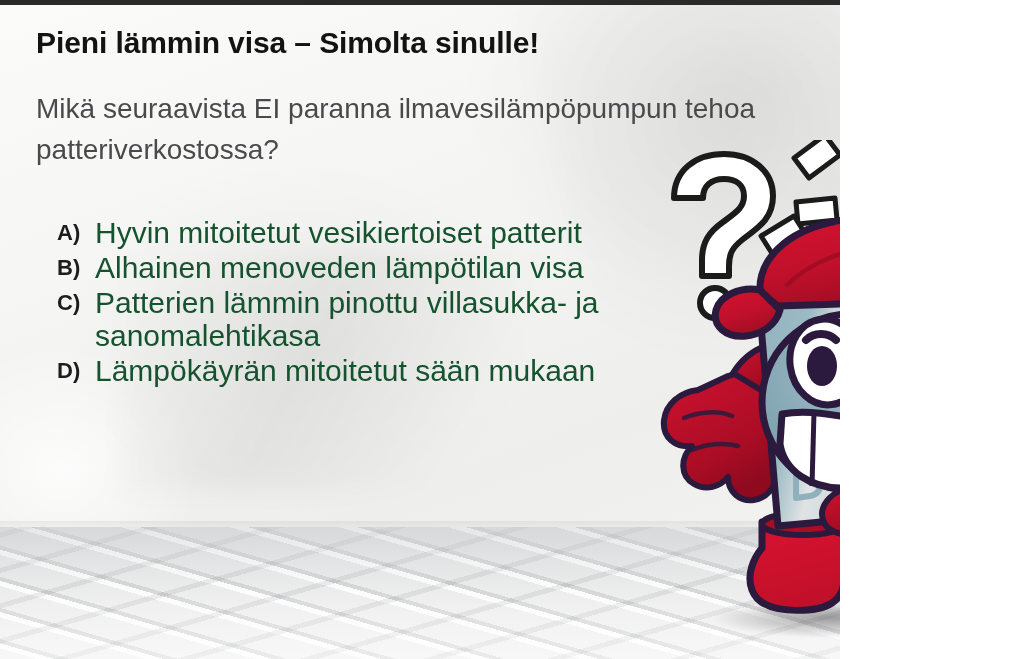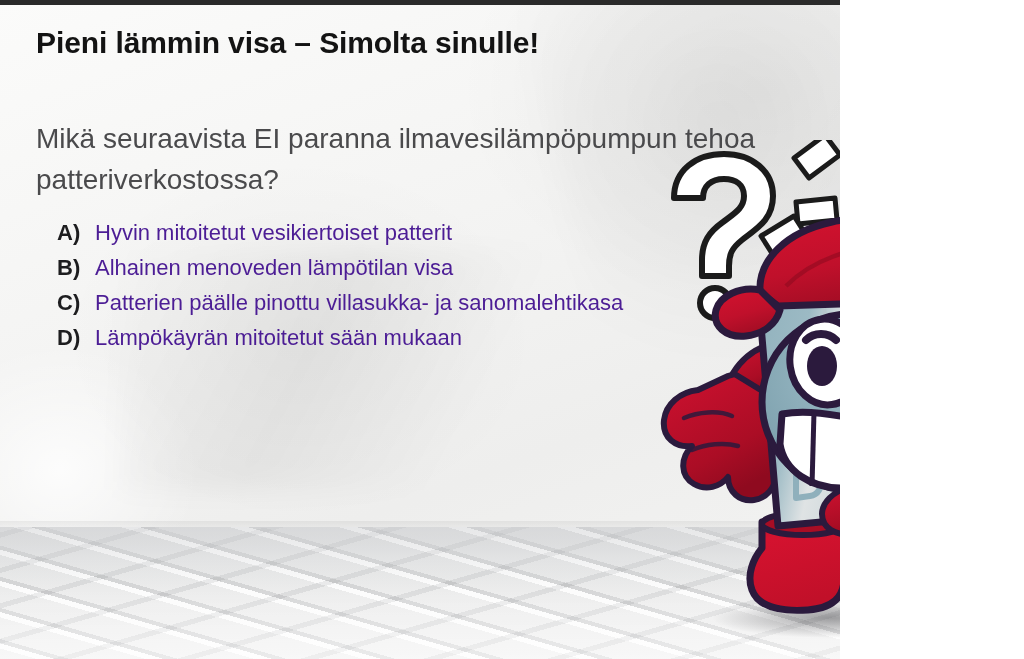--- a/index.html
+++ b/index.html
@@ -109,21 +109,21 @@
     position: absolute;
     left: 36px; top: 26px;
     font-size: 30px;
     font-weight: bold;
     color: #131313;
     letter-spacing: -0.1px;
     white-space: nowrap;
   }
   .question {
     position: absolute;
-    left: 36px; top: 118px;
+    left: 36px; top: 88px;
     width: 870px;
     font-size: 28px;
     line-height: 41px;
     color: #4a4a4c;
     font-weight: normal;
   }
   .options {
     position: absolute;
     left: 57px; top: 216px;
     width: 620px;
@@ -136,23 +136,23 @@
   .opt-letter {
     flex: 0 0 auto;
     width: 38px;
     font-size: 22px;
     font-weight: bold;
     color: #1d1d1f;
     line-height: 33px;
   }
   .opt-text {
     flex: 1 1 auto;
-    font-size: 22px;
+    font-size: 30px;
     line-height: 33px;
-    color: #4c1d95;
+    color: #14532d;
   }
 
   
   .mascot {
     position: absolute;
     left: 636px;
     top: 140px;
     width: 400px;
     height: 510px;
   }
@@ -311,21 +311,21 @@
     <div class="option">
       <div class="opt-letter">A)</div>
       <div class="opt-text">Hyvin mitoitetut vesikiertoiset patterit</div>
     </div>
     <div class="option">
       <div class="opt-letter">B)</div>
       <div class="opt-text">Alhainen menoveden lämpötilan visa</div>
     </div>
     <div class="option">
       <div class="opt-letter">C)</div>
-      <div class="opt-text">Patterien päälle pinottu villasukka- ja sanomalehtikasa</div>
+      <div class="opt-text">Patterien lämmin pinottu villasukka- ja sanomalehtikasa</div>
     </div>
     <div class="option">
       <div class="opt-letter">D)</div>
       <div class="opt-text">Lämpökäyrän mitoitetut sään mukaan</div>
     </div>
   </div>
 
 </div>
 
 </body></html>

